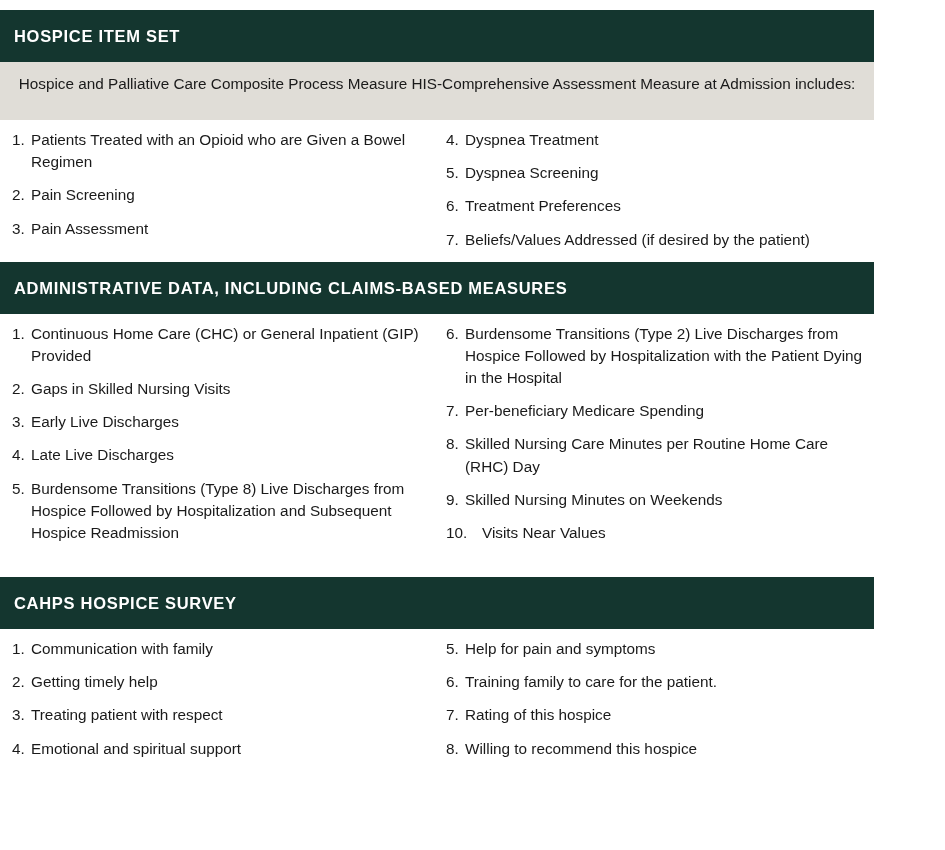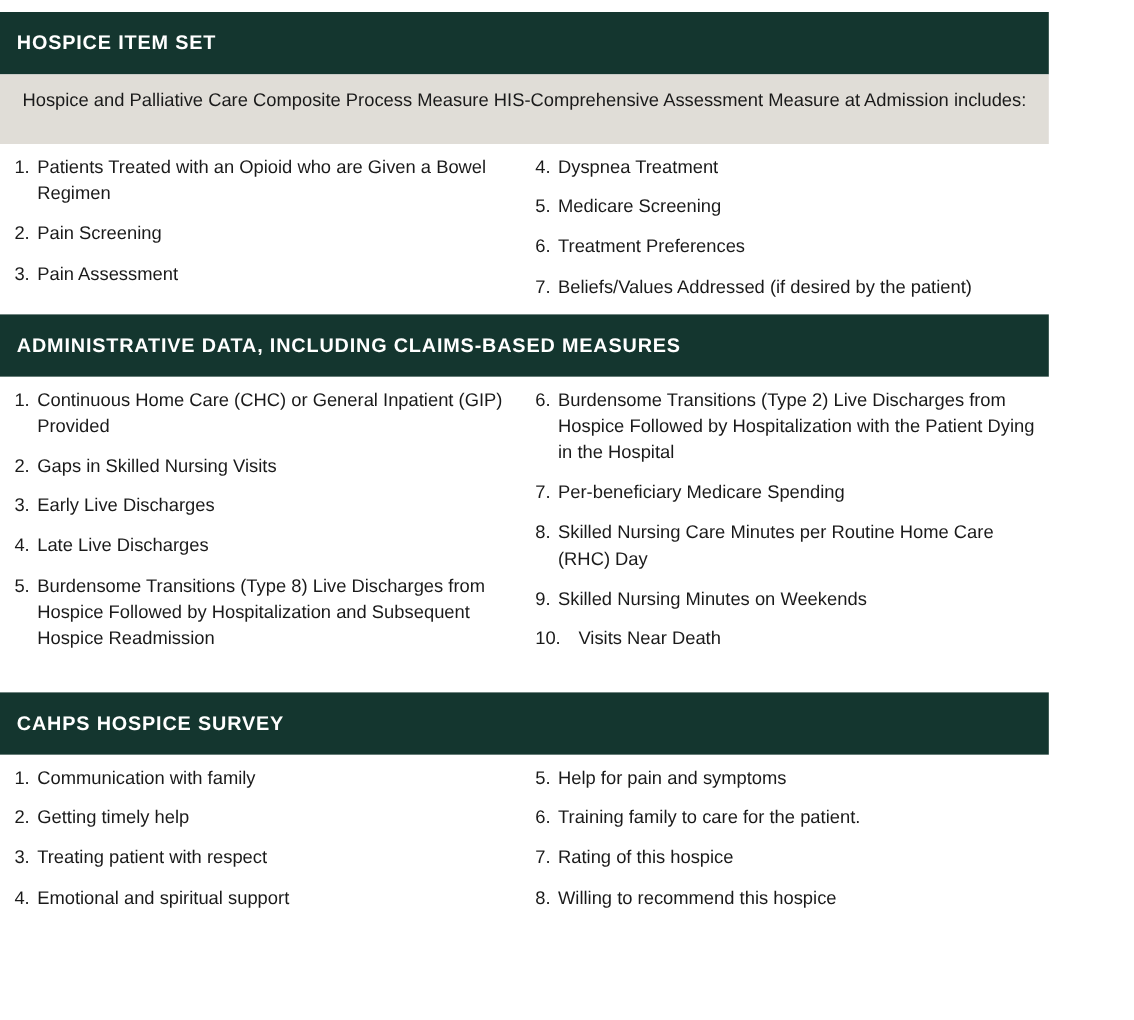--- a/index.html
+++ b/index.html
@@ -124,21 +124,21 @@
           </ol>
         </div>
         <div class="col col-right">
           <ol class="num-list">
             <li>
               <span class="num">4.</span>
               <span class="txt">Dyspnea Treatment</span>
             </li>
             <li>
               <span class="num">5.</span>
-              <span class="txt">Medicare Screening</span>
+              <span class="txt">Dyspnea Screening</span>
             </li>
             <li>
               <span class="num">6.</span>
               <span class="txt">Treatment Preferences</span>
             </li>
             <li>
               <span class="num">7.</span>
               <span class="txt">Beliefs/Values Addressed (if desired by the patient)</span>
             </li>
           </ol>
@@ -188,21 +188,21 @@
             <li>
               <span class="num">8.</span>
               <span class="txt">Skilled Nursing Care Minutes per Routine Home Care (RHC) Day</span>
             </li>
             <li>
               <span class="num">9.</span>
               <span class="txt">Skilled Nursing Minutes on Weekends</span>
             </li>
             <li>
               <span class="num wide">10.</span>
-              <span class="txt">Visits Near Death</span>
+              <span class="txt">Visits Near Values</span>
             </li>
           </ol>
         </div>
       </div>
     </section>
 
     <div class="spacer-gap"></div>
 
     <section>
       <div class="section-header">

